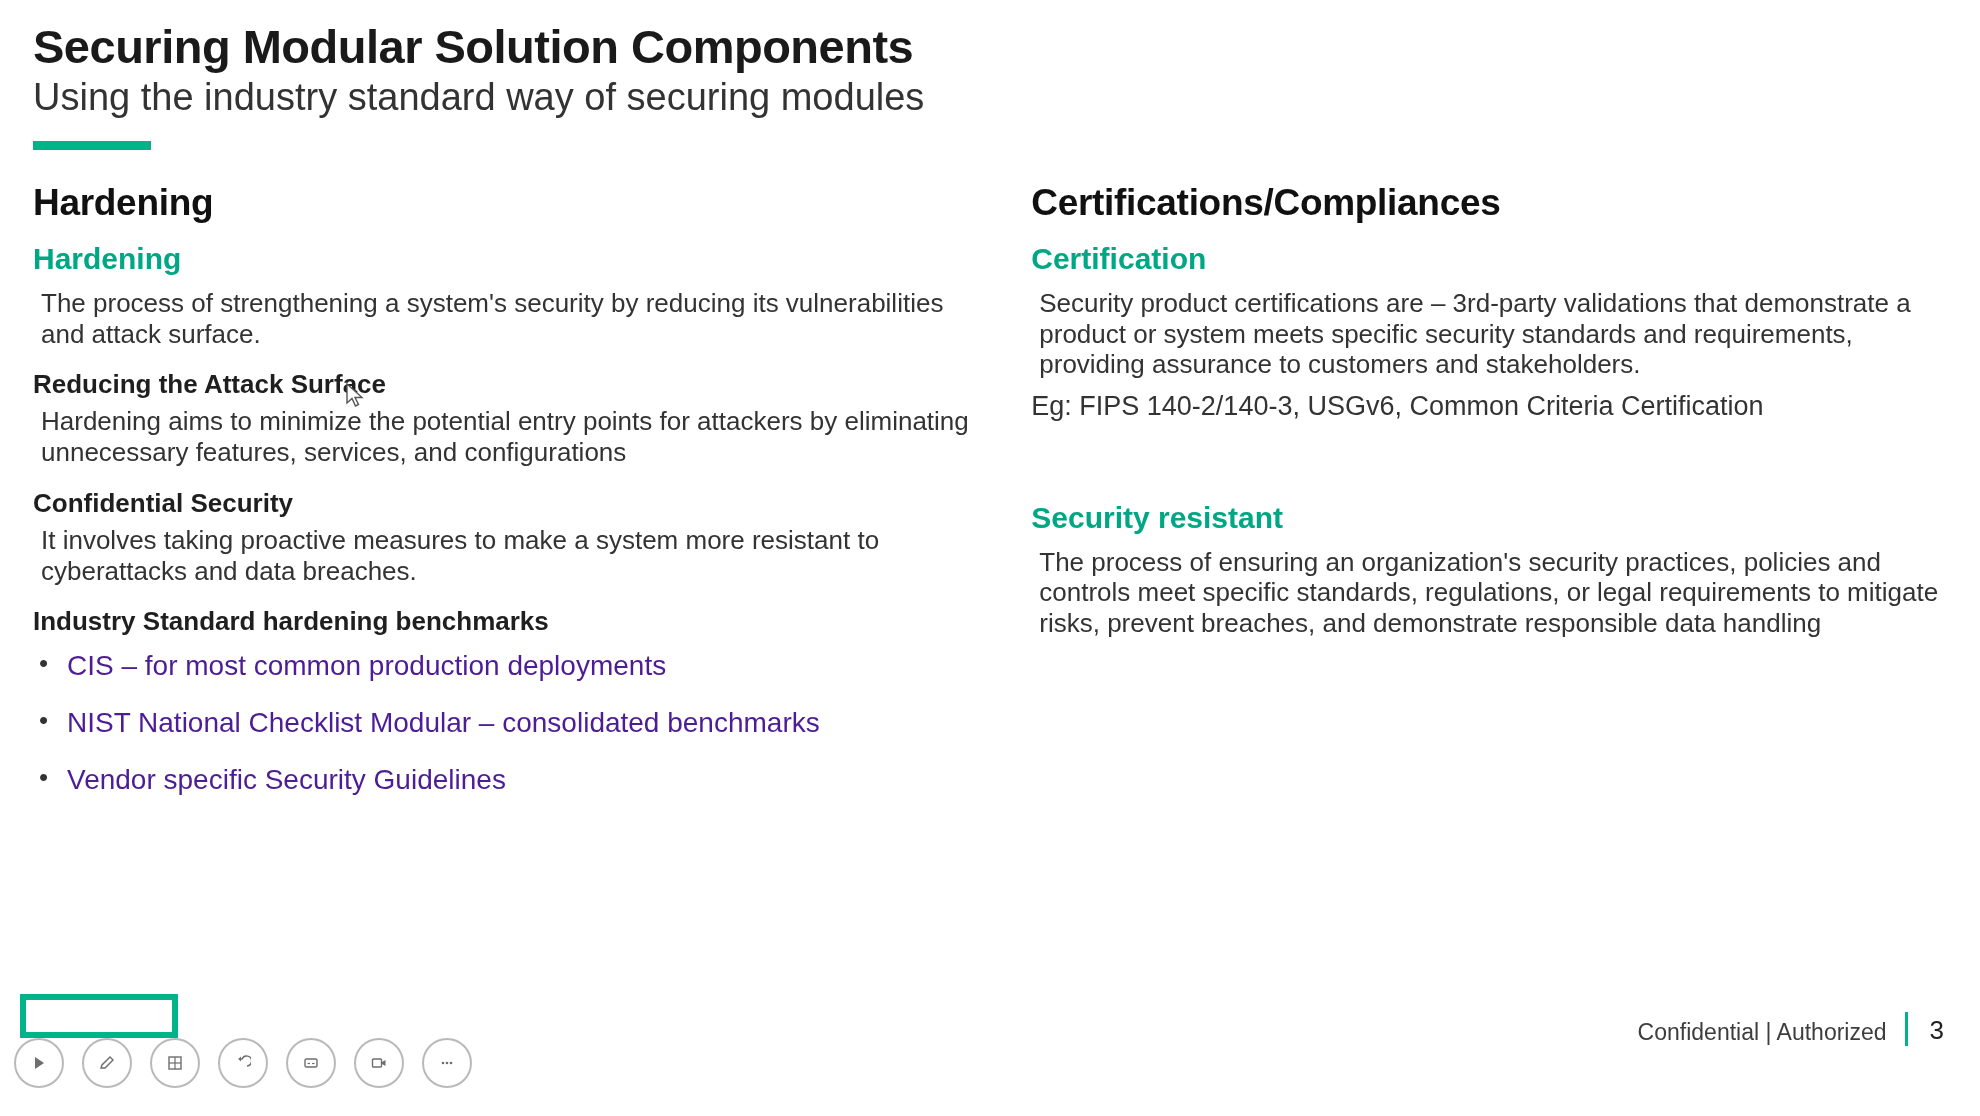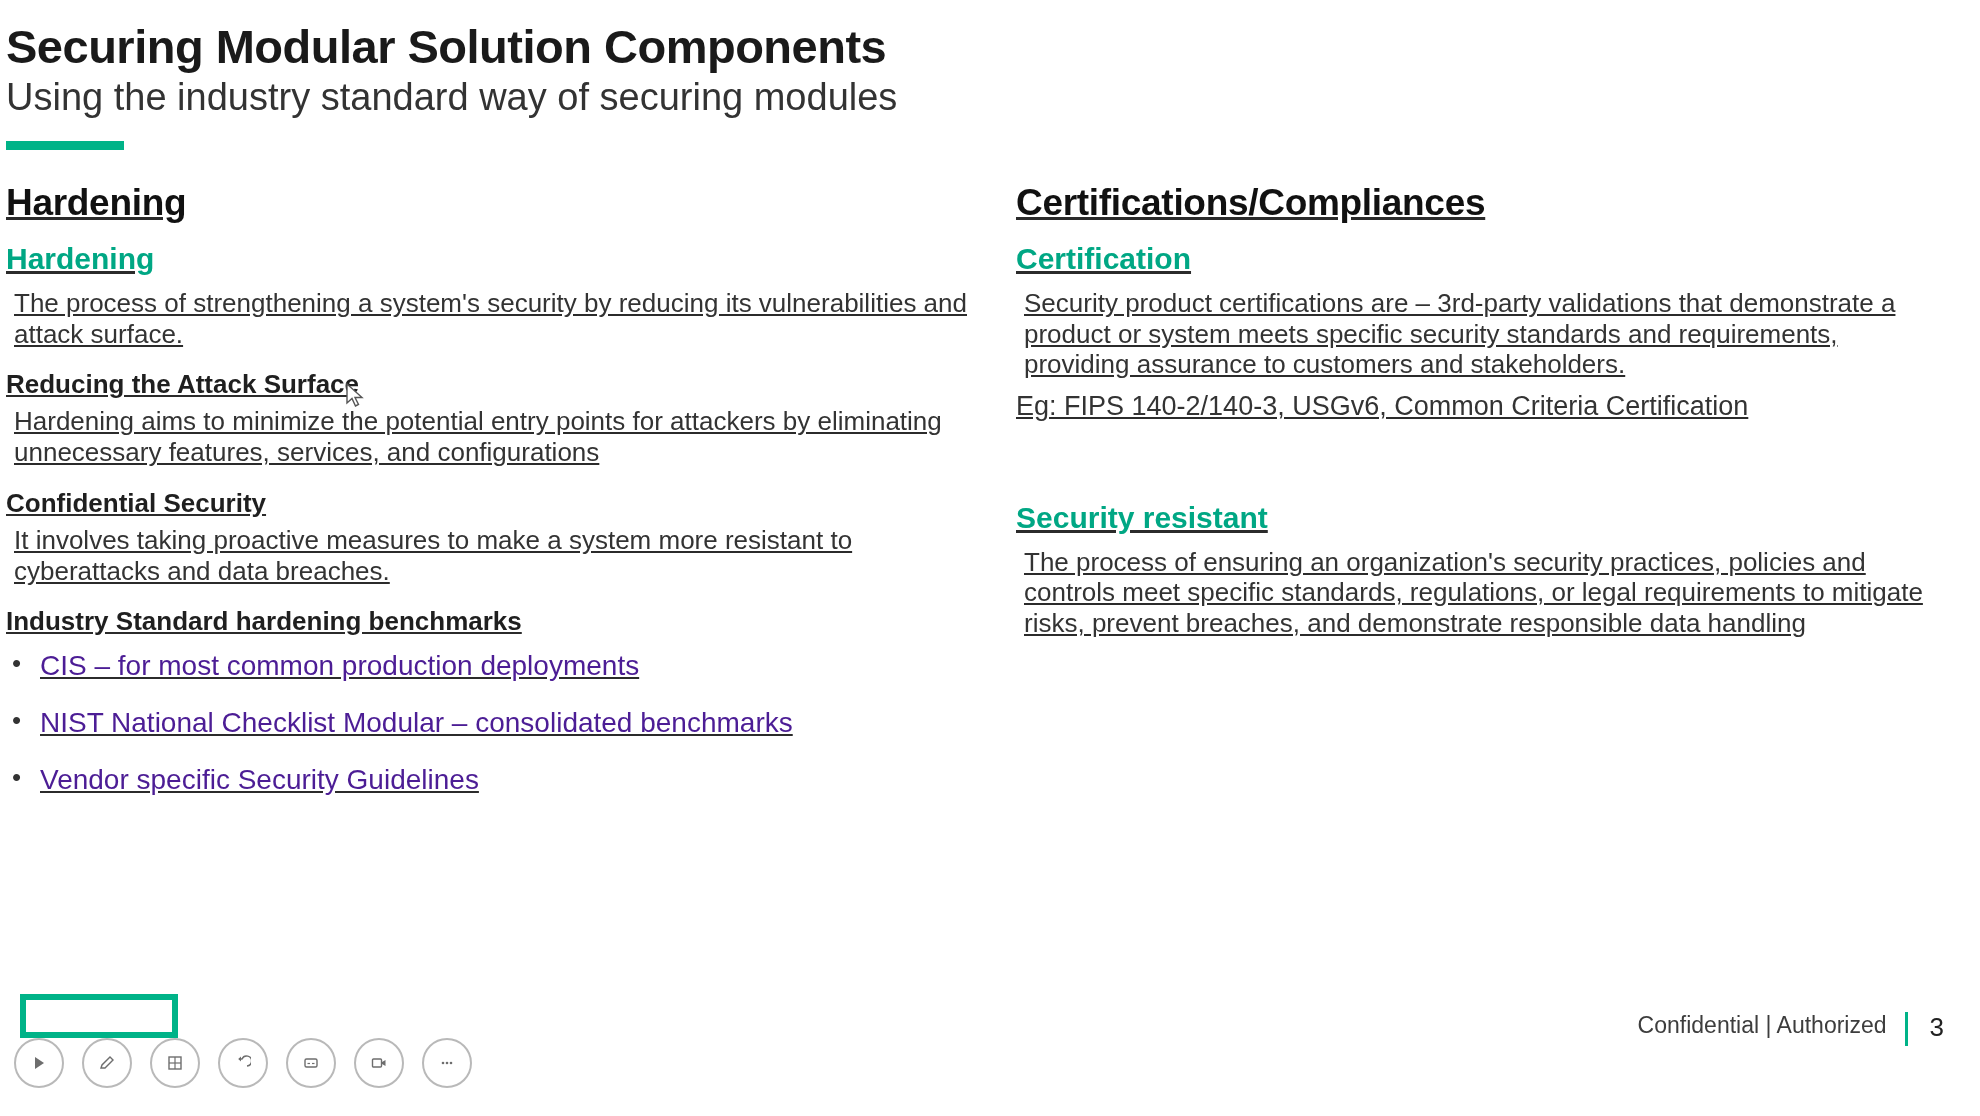--- a/index.html
+++ b/index.html
@@ -14,21 +14,21 @@
     color: #2b2b2b;
     overflow: hidden;
     position: relative;
   }
 
   .slide {
     position: relative;
     width: 1980px;
     height: 1074px;
     box-sizing: border-box;
-    padding: 22px 30px 0 6px;
+    padding: 22px 30px 0 33px;
   }
 
   
   .slide-title {
     font-size: 47px;
     font-weight: bold;
     letter-spacing: -0.5px;
     color: #1a1a1a;
     line-height: 1.05;
     margin: 0 0 6px 0;
@@ -47,21 +47,20 @@
     margin-top: 22px;
   }
 
   
   .columns {
     display: flex;
     margin-top: 32px;
   }
   .col {
     box-sizing: border-box;
-    text-decoration: underline;
   }
   .col-left {
     width: 1010px;
     padding-right: 40px;
   }
   .col-right {
     width: 930px;
   }
 
   .col-heading {
@@ -143,21 +142,21 @@
     height: 44px;
     border: 6px solid #00b388;
     box-sizing: border-box;
     background: #ffffff;
   }
   .footer-right {
     position: absolute;
     right: 36px;
     bottom: 28px;
     display: flex;
-    align-items: flex-start;
+    align-items: flex-end;
     font-size: 23px;
     color: #3d3d3d;
   }
   .footer-text {
     margin-right: 18px;
   }
   .footer-divider {
     width: 3px;
     height: 34px;
     background: #00b388;

